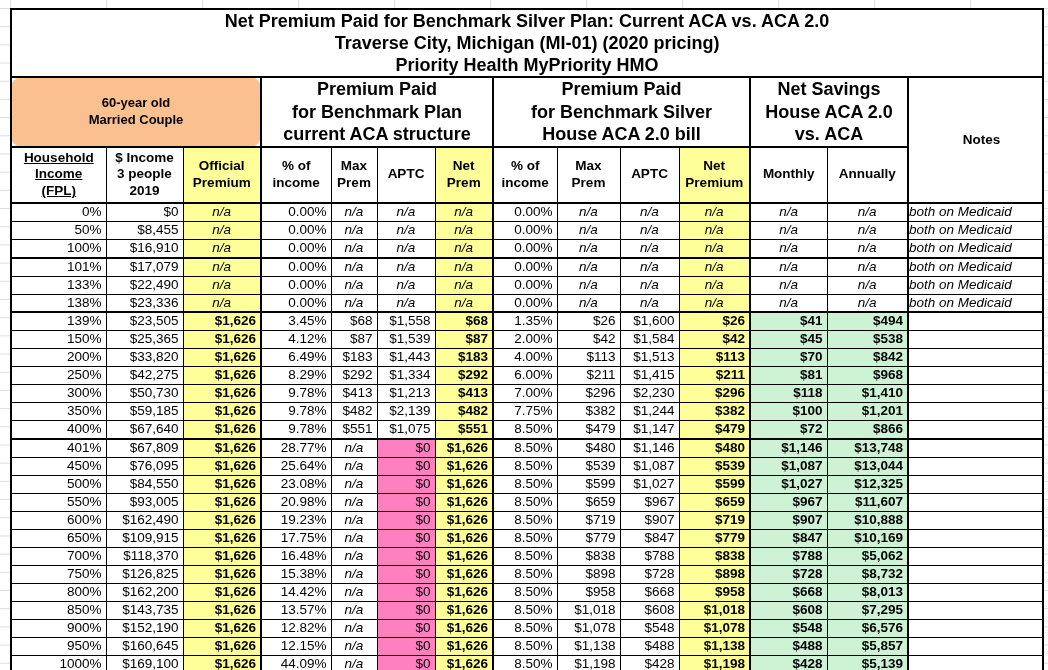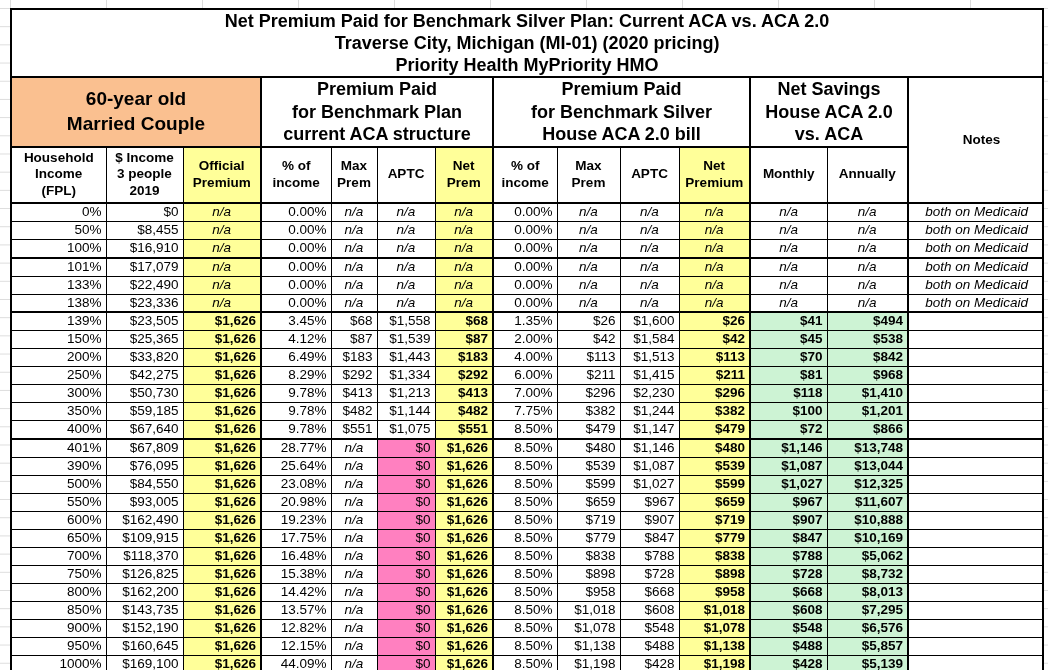--- a/index.html
+++ b/index.html
@@ -41,44 +41,44 @@
     line-height:1.23;
   }
   
   .grouprow th{
     border:2px solid #000;
     height:56px;
     text-align:center;
     font-weight:bold;
     font-size:18px;
   }
-  .grouprow th.couple{font-size:19px; line-height:1.3; background:var(--orange);}
+  .grouprow th.couple{font-size:13px; line-height:1.3; background:var(--orange);border-radius:11px;}
   .grouprow th.notes-head{font-size:13.5px;padding-left:12px;}
   
   .colhead th{
     height:56px;
     text-align:center;
     font-weight:bold;
     font-size:13.5px;
     border-bottom-width:2px;
   }
-  .colhead th:nth-child(1){border-left-width:2px;}
+  .colhead th:nth-child(1){border-left-width:2px;text-decoration:underline;}
   .colhead th:nth-child(3), .colhead th:nth-child(7),
   .colhead th:nth-child(11), .colhead th:nth-child(13){border-right-width:2px;}
   
   tbody tr{height:18px;}
   tbody td{padding-top:0; padding-bottom:0;}
   tbody td:nth-child(1){border-left-width:2px;}
   tbody td:nth-child(3), tbody td:nth-child(7),
   tbody td:nth-child(11), tbody td:nth-child(13),
   tbody td:nth-child(14){border-right-width:2px;}
   tbody tr:last-child td{border-bottom-width:2px;}
   tr.sep td{border-bottom-width:2px;}
   .num{text-align:right; padding-right:4px;}
-  .note{text-align:right; padding-right:14px; font-style:italic;}
+  .note{padding-right:14px; font-style:italic;}
   .na{text-align:center; font-style:italic; padding-right:0;}
   .b{font-weight:bold;}
   .i{}
   .c-yellow{background:var(--yellow);}
   .c-pink{background:var(--pink);}
   .c-green{background:var(--green);margin-left:40px;}
 </style>
 </head>
 <body>
 
@@ -322,21 +322,21 @@
         <td class="num c-green b">$118</td>
         <td class="num c-green b">$1,410</td>
         <td class="note"></td>
       </tr>
       <tr>
         <td class="num">350%</td>
         <td class="num">$59,185</td>
         <td class="num c-yellow b">$1,626</td>
         <td class="num">9.78%</td>
         <td class="num">$482</td>
-        <td class="num">$1,144</td>
+        <td class="num">$2,139</td>
         <td class="num c-yellow b">$482</td>
         <td class="num">7.75%</td>
         <td class="num">$382</td>
         <td class="num">$1,244</td>
         <td class="num c-yellow b">$382</td>
         <td class="num c-green b">$100</td>
         <td class="num c-green b">$1,201</td>
         <td class="note"></td>
       </tr>
       <tr class="sep">
@@ -365,21 +365,21 @@
         <td class="num c-yellow b">$1,626</td>
         <td class="num">8.50%</td>
         <td class="num">$480</td>
         <td class="num">$1,146</td>
         <td class="num c-yellow b">$480</td>
         <td class="num c-green b">$1,146</td>
         <td class="num c-green b">$13,748</td>
         <td class="note"></td>
       </tr>
       <tr>
-        <td class="num">390%</td>
+        <td class="num">450%</td>
         <td class="num">$76,095</td>
         <td class="num c-yellow b">$1,626</td>
         <td class="num i">25.64%</td>
         <td class="num na">n/a</td>
         <td class="num c-pink i">$0</td>
         <td class="num c-yellow b">$1,626</td>
         <td class="num">8.50%</td>
         <td class="num">$539</td>
         <td class="num">$1,087</td>
         <td class="num c-yellow b">$539</td>

